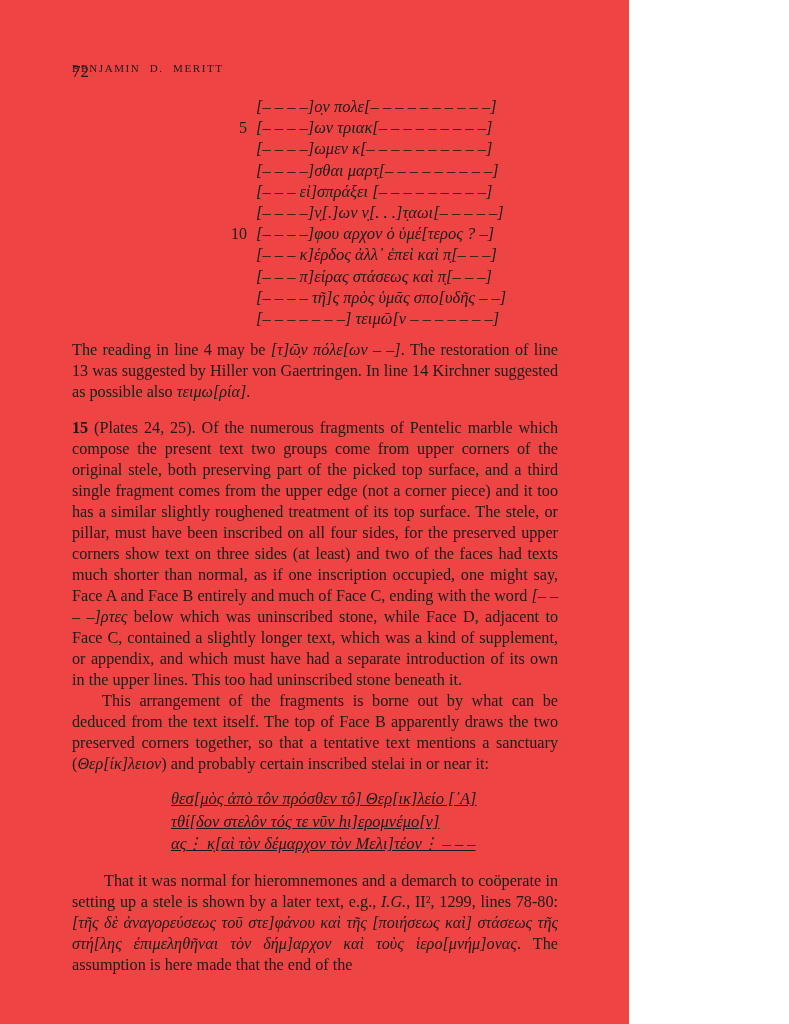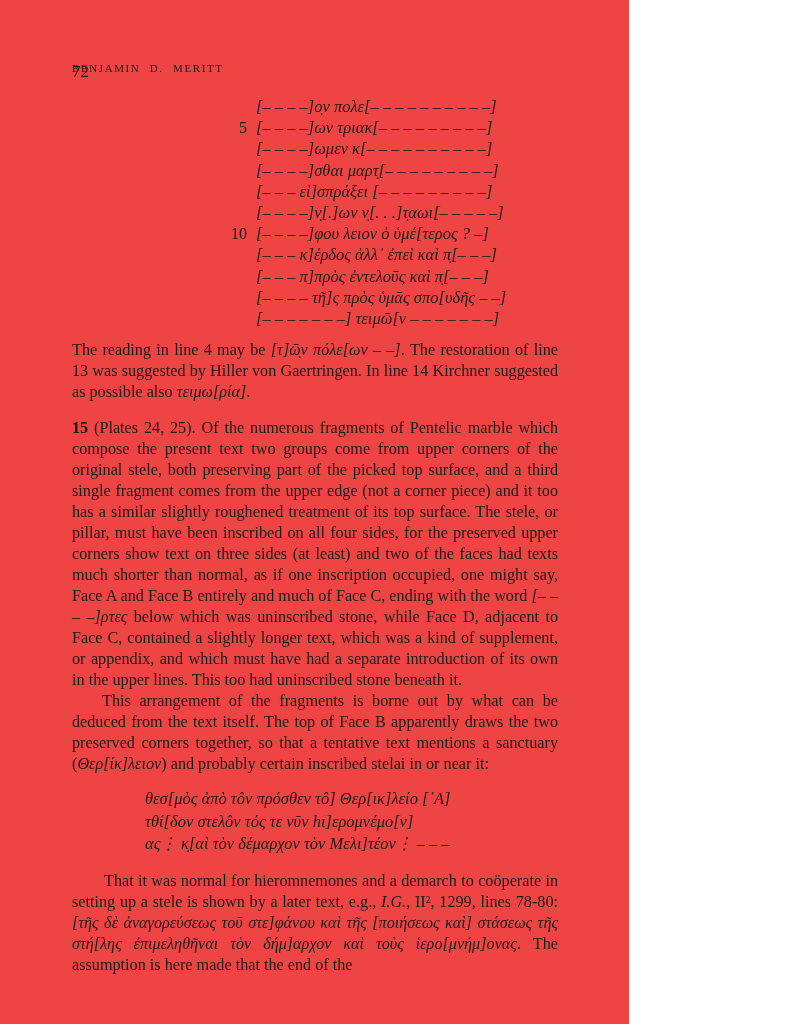--- a/index.html
+++ b/index.html
@@ -61,23 +61,24 @@
     flex: none;
     width: 47px;
     text-align: right;
     padding-right: 9px;
     font-style: normal;
     font-size: 16px;
   }
   .insc2 {
     margin-top: 13px;
     margin-bottom: 0;
-    margin-left: 73px;
+    margin-left: 99px;
     line-height: 22.6px;
     white-space: pre;
+    text-decoration: underline;
   }
   .para {
     margin: 0;
     text-align: justify;
     font-size: 16.2px;
     line-height: 21px;
   }
   .para .bold { font-weight: bold; }
   .para .italic { font-style: italic; margin-top: 11px; }
   .note-para { margin-top: 11px; }
@@ -95,23 +96,23 @@
     <span class="running-head">BENJAMIN D. MERITT</span>
   </div>
 
   <div class="inscription insc1">
       <div class="insc-line"><span class="insc-num"></span><span class="greek insc-text">[– – – –]ο̣ν πολε[– – – – – – – – – –]</span></div>
       <div class="insc-line"><span class="insc-num">5</span><span class="greek insc-text">[– – – –]ων τριακ[– – – – – – – – –]</span></div>
       <div class="insc-line"><span class="insc-num"></span><span class="greek insc-text">[– – – –]ωμεν κ[– – – – – – – – – –]</span></div>
       <div class="insc-line"><span class="insc-num"></span><span class="greek insc-text">[– – – –]σθαι μαρτ̣[– – – – – – – – –]</span></div>
       <div class="insc-line"><span class="insc-num"></span><span class="greek insc-text">[– – – εἰ]σπράξει [– – – – – – – – –]</span></div>
       <div class="insc-line"><span class="insc-num"></span><span class="greek insc-text">[– – – –]ν̣[.]ων ν̣[. . .]τ̣αωι[– – – – –]</span></div>
-      <div class="insc-line"><span class="insc-num">10</span><span class="greek insc-text">[– – – –]φου λειον ὁ ὑμέ[τερος ? –]</span></div>
+      <div class="insc-line"><span class="insc-num">10</span><span class="greek insc-text">[– – – –]φου αρχον ὁ ὑμέ[τερος ? –]</span></div>
       <div class="insc-line"><span class="insc-num"></span><span class="greek insc-text">[– – – κ]έρδος ἀλλ᾽ ἐπεὶ καὶ π̣[– – –]</span></div>
-      <div class="insc-line"><span class="insc-num"></span><span class="greek insc-text">[– – – π]πρὸς ἐντελοῦς καὶ π̣[– – –]</span></div>
+      <div class="insc-line"><span class="insc-num"></span><span class="greek insc-text">[– – – π]είρας στάσεως καὶ π̣[– – –]</span></div>
       <div class="insc-line"><span class="insc-num"></span><span class="greek insc-text">[– – – – τῆ]ς πρὸς ὑμᾶς σπο[υδῆς – –]</span></div>
       <div class="insc-line"><span class="insc-num"></span><span class="greek insc-text">[– – – – – – –] τειμῶ[ν – – – – – – –]</span></div>
     </div>
 
   <p class="para note-para"><span>The reading in line 4 may be </span><span class="greek">[τ]ῶ̣ν πόλε[ων – –]</span><span>.  The restoration of line 13 was suggested by Hiller von Gaertringen.  In line 14 Kirchner suggested as possible also </span><span class="greek">τειμω[ρία]</span><span>.</span></p>
 
   <p class="para entry-para"><span class="bold">15</span><span> (Plates 24, 25).  Of the numerous fragments of Pentelic marble which compose the present text two groups come from upper corners of the original stele, both preserving part of the picked top surface, and a third single fragment comes from the upper edge (not a corner piece) and it too has a similar slightly roughened treatment of its top surface.  The stele, or pillar, must have been inscribed on all four sides, for the preserved upper corners show text on three sides (at least) and two of the faces had texts much shorter than normal, as if one inscription occupied, one might say, Face A and Face B entirely and much of Face C, ending with the word </span><span class="greek">[– – – –]ρτες</span><span> below which was uninscribed stone, while Face D, adjacent to Face C, contained a slightly longer text, which was a kind of supplement, or appendix, and which must have had a separate introduction of its own in the upper lines.  This too had uninscribed stone beneath it.</span></p>
 
   <p class="para arrangement-para"><span>This arrangement of the fragments is borne out by what can be deduced from the text itself.  The top of Face B apparently draws the two preserved corners together, so that a tentative text mentions a sanctuary (</span><span class="greek">Θερ[ίκ]λειον</span><span>) and probably certain inscribed stelai in or near it:</span></p>
 

